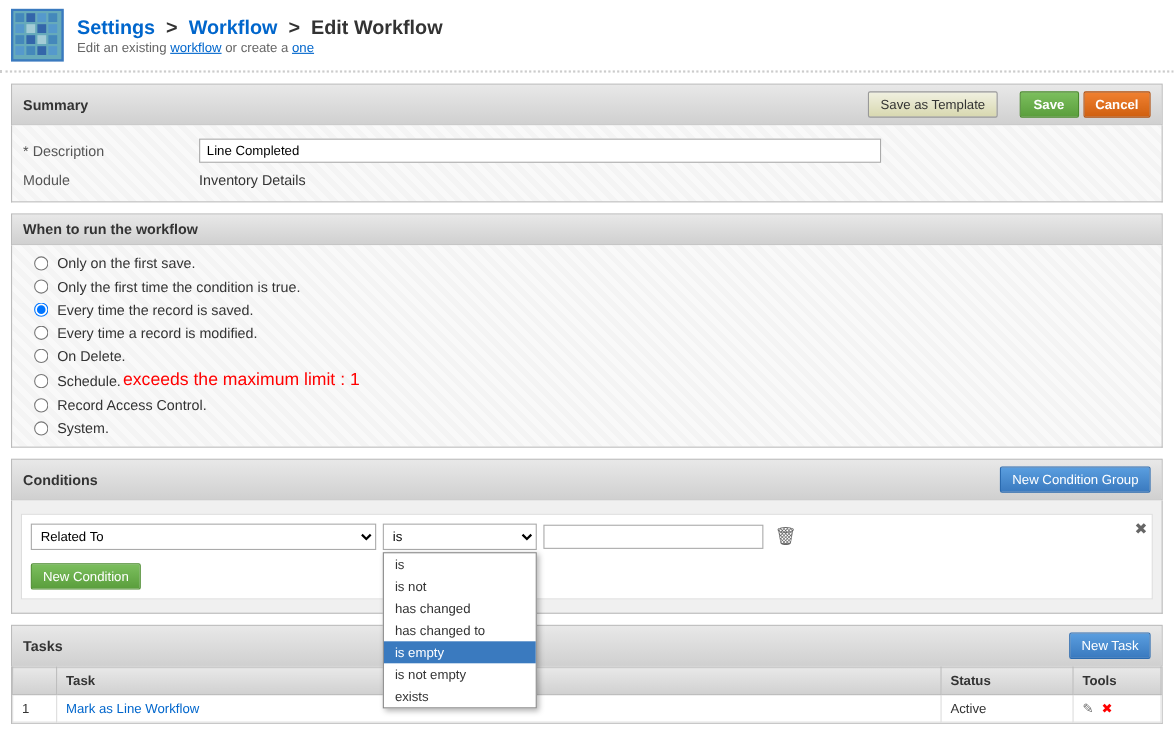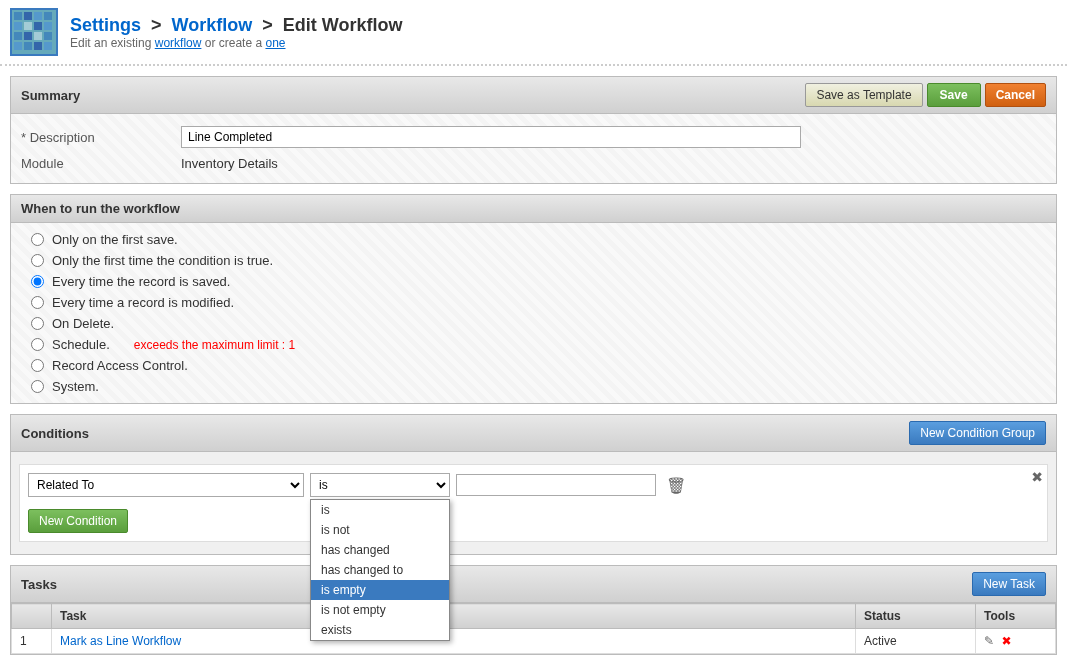--- a/index.html
+++ b/index.html
@@ -25,40 +25,40 @@
     
     .form-row { display: flex; align-items: center; padding: 4px 10px; }
     .form-label { width: 160px; text-align: left; padding-right: 10px; color: #555; font-weight: normal; }
     .form-value { flex: 1; }
     .form-value input[type="text"] { width: 620px; border: 1px solid #aaa; padding: 3px 6px; font-size: 12px; background: #fff; }
     .form-value span { color: #333; }
 
     
     .toolbar { display: flex; gap: 4px; }
     .btn-save-template { background: linear-gradient(to bottom, #f0f0e0, #d8d8b0); border: 1px solid #999; padding: 4px 10px; cursor: pointer; font-size: 12px; color: #333; border-radius: 2px; }
-    .btn-save { background: linear-gradient(to bottom, #7cbf5e, #5a9e3c); border: 1px solid #4a8a2c; padding: 4px 12px; cursor: pointer; font-size: 12px; color: #fff; border-radius: 2px; font-weight: bold; }
+    .btn-save { background: linear-gradient(to bottom, #7cbf5e, #5a9e3c); border: 1px solid #4a8a2c; padding: 4px 12px; cursor: pointer; font-size: 12px; color: #fff; border-radius: 2px; font-weight: bold; margin-left: 16px; }
     .btn-cancel { background: linear-gradient(to bottom, #f08030, #d06010); border: 1px solid #b05010; padding: 4px 10px; cursor: pointer; font-size: 12px; color: #fff; border-radius: 2px; font-weight: bold; }
     .btn-new-condition-group { background: linear-gradient(to bottom, #5a9edf, #3a7abf); border: 1px solid #2a6aaf; padding: 4px 10px; cursor: pointer; font-size: 12px; color: #fff; border-radius: 2px; }
     .btn-new-condition { background: linear-gradient(to bottom, #7cbf5e, #5a9e3c); border: 1px solid #4a8a2c; padding: 4px 10px; cursor: pointer; font-size: 12px; color: #fff; border-radius: 2px; text-align: center; }
     .btn-new-task { background: linear-gradient(to bottom, #5a9edf, #3a7abf); border: 1px solid #2a6aaf; padding: 4px 10px; cursor: pointer; font-size: 12px; color: #fff; border-radius: 2px; text-align: center; }
 
     
     .radio-group { padding: 6px 20px; }
     .radio-item { display: flex; align-items: center; padding: 3px 0; }
     .radio-item input[type="radio"] { margin-right: 8px; }
     .radio-item label { color: #333; }
-    .schedule-warning { color: red; margin-left: 24px; font-size: 12px; }
+    .schedule-warning { color: red; margin-left: 2px; font-size: 16px; }
 
     
     .conditions-body { background: #fff; }
     .condition-group { border: 1px solid #ddd; margin: 8px; background: #fff; position: relative; }
     .condition-close { position: absolute; top: 4px; right: 4px; cursor: pointer; color: #666; font-size: 14px; }
     .condition-row { display: flex; align-items: center; padding: 8px; gap: 6px; }
     .condition-select { border: 1px solid #aaa; padding: 3px 4px; font-size: 12px; background: #fff; cursor: pointer; }
-    .condition-select-wide { width: 276px; }
+    .condition-select-wide { width: 314px; }
     .condition-select-operator { width: 140px; }
     .condition-value-input { width: 200px; border: 1px solid #aaa; padding: 3px 6px; font-size: 12px; }
     .condition-delete { cursor: pointer; color: #666; font-size: 16px; margin-left: 4px; }
     .new-condition-row { padding: 4px 8px 8px; }
 
     
     .tasks-table { width: 100%; border-collapse: collapse; background: #fff; }
     .tasks-table th { background: linear-gradient(to bottom, #e8e8e8, #d0d0d0); border: 1px solid #bbb; padding: 5px 8px; text-align: left; font-size: 12px; font-weight: bold; }
     .tasks-table td { border: 1px solid #ddd; padding: 5px 8px; font-size: 12px; background: #fff; }
     .tasks-table tr:nth-child(even) td { background: #f8f8f8; }

